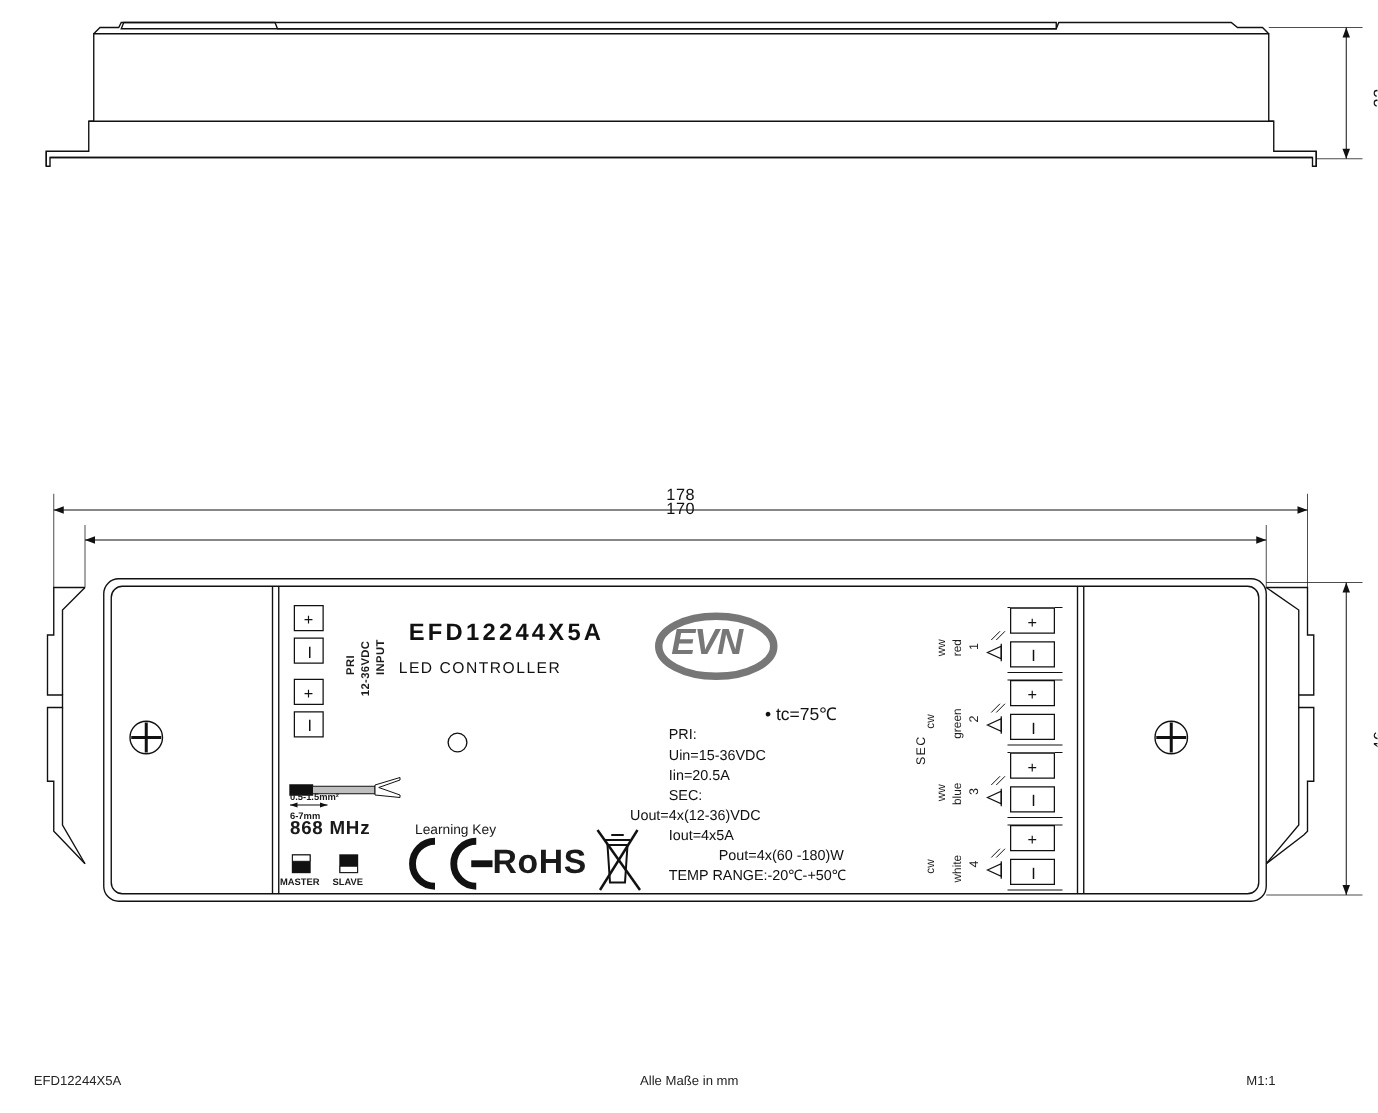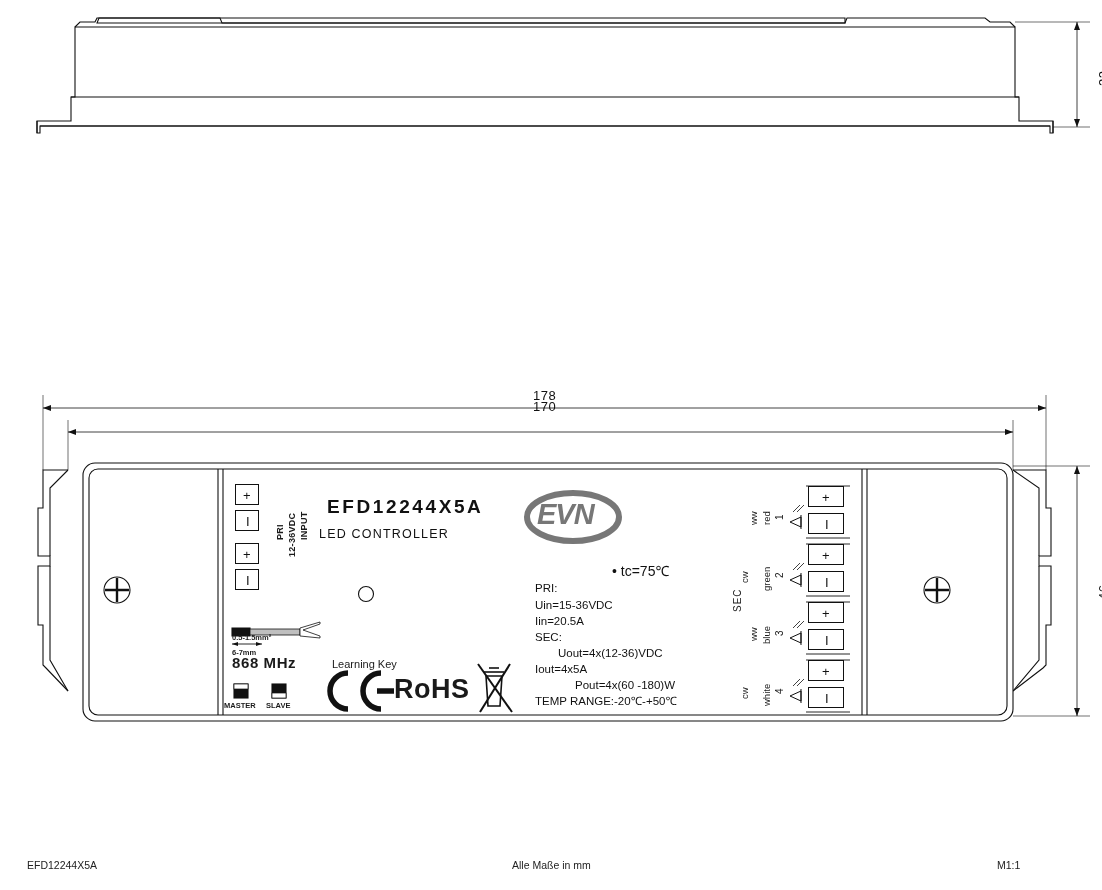--- a/index.html
+++ b/index.html
@@ -281,21 +281,21 @@
   <div class="evn-wrap" style="left:537px; top:500px;">
     <div class="txt" style="left:0px; top:0px; font-size:29px; font-weight:bold; font-style:italic; color:#777; letter-spacing:-1px;">EVN</div>
   </div>
 
   <div class="txt tc" style="left:612px; top:564px;">• tc=75℃</div>
 
   <div class="txt spec" style="left:535px; top:583px;">PRI:</div>
   <div class="txt spec" style="left:535px; top:600px;">Uin=15-36VDC</div>
   <div class="txt spec" style="left:535px; top:616px;">Iin=20.5A</div>
   <div class="txt spec" style="left:535px; top:632px;">SEC:</div>
-  <div class="txt spec" style="left:558px; top:648px;">Uout=4x(12-36)VDC</div>
+  <div class="txt spec" style="left:504px; top:648px;">Uout=4x(12-36)VDC</div>
   <div class="txt spec" style="left:535px; top:664px;">Iout=4x5A</div>
   <div class="txt spec" style="left:535px; top:680px;padding-left:40px;">Pout=4x(60 -180)W</div>
   <div class="txt spec" style="left:535px; top:696px;">TEMP RANGE:-20℃-+50℃</div>
 
   <div class="txt learn" style="left:332px; top:611px;">Learning Key</div>
 
   <div class="txt wire" style="left:232px; top:608px;margin-top:26px;">0.5-1.5mm²</div>
   <div class="txt wire" style="left:232px; top:649px;">6-7mm</div>
 
   <div class="txt freq" style="left:232px; top:655px;">868 MHz</div>

